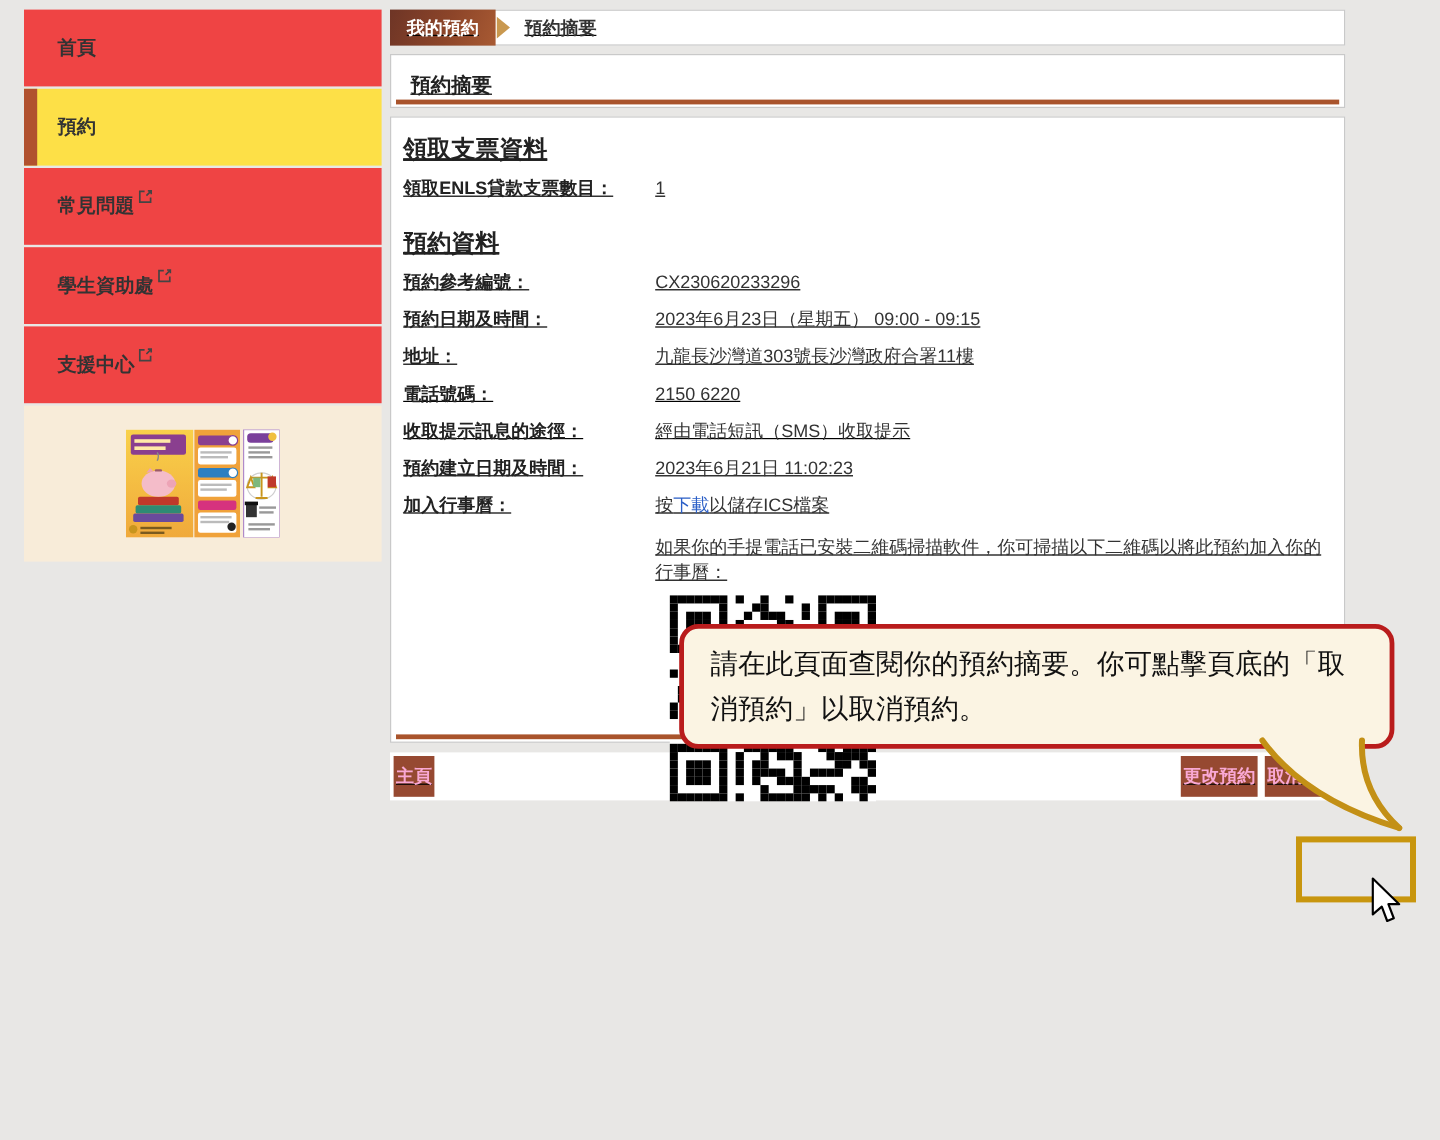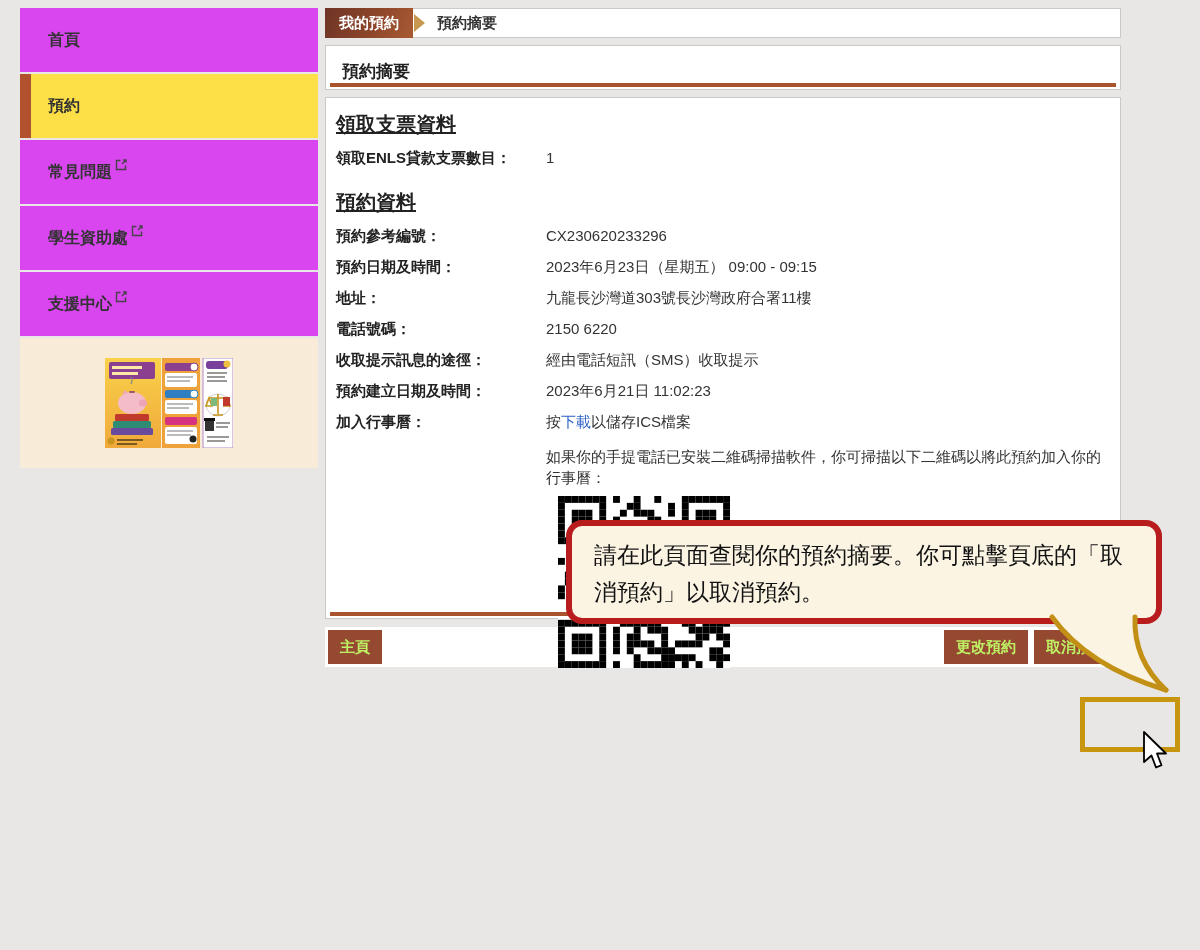--- a/index.html
+++ b/index.html
@@ -1,30 +1,30 @@
 <!DOCTYPE html>
 <html><head>
 <meta charset="utf-8">
 <style>
   html,body{margin:0;padding:0;}
   body{font-family:"Liberation Sans","DejaVu Sans",sans-serif;background:#e8e7e5;}
   #stage{position:relative;width:1200px;height:950px;background:#e8e7e5;overflow:hidden;}
 
   
   .sidebar{position:absolute;left:20px;top:8px;width:298px;}
-  .side-item{height:64px;margin-bottom:2px;background:#d946ef;display:flex;align-items:center;
+  .side-item{height:64px;margin-bottom:2px;background:#ef4444;display:flex;align-items:center;
              padding-left:28px;font-size:16px;font-weight:bold;color:#333;cursor:pointer;position:relative;box-sizing:border-box;}
   .side-item.active{background:#fde047;}
   .side-item.active::before{content:"";position:absolute;left:0;top:0;bottom:0;width:11px;background:#b1512e;}
   .side-item.active .side-label{margin-left:0;}
   .ext-icon{margin-left:3px;margin-top:-12px;}
   .promo{height:130px;background:#f8ecd9;display:flex;align-items:center;justify-content:center;}
 
   
-  .main{position:absolute;left:325px;top:8px;width:796px;}
+  .main{position:absolute;left:325px;top:8px;width:796px;text-decoration:underline;}
   .crumbbar{height:30px;background:#fff;border:1px solid #c9c9c9;display:flex;align-items:center;box-sizing:border-box;}
   .crumb-tab{height:30px;margin:-1px 0 -1px -1px;display:flex;align-items:center;padding:0 14px;
              background:linear-gradient(110deg,#6e3526 0%,#8d4529 55%,#a85a33 100%);
              color:#fff;font-size:15px;font-weight:bold;cursor:pointer;}
   .crumb-arrow{width:0;height:0;border-left:11px solid #c9984f;border-top:9px solid transparent;border-bottom:9px solid transparent;margin-left:1px;}
   .crumb-page{margin-left:12px;font-size:15px;font-weight:bold;color:#333;}
 
   .panel{background:#fff;border:1px solid #c9c9c9;box-sizing:border-box;position:relative;}
   .head-panel{margin-top:7px;}
   .head-title{font-size:17px;font-weight:bold;color:#222;padding:14px 16px 0 16px;}
@@ -36,28 +36,28 @@
   .sec-title{font-size:20px;font-weight:bold;color:#222;text-decoration:underline;margin:3px 0 9px 0;}
   .drow{display:grid;grid-template-columns:210px 1fr;font-size:15px;color:#222;margin-bottom:10px;line-height:21px;}
   .drow .lbl{font-weight:bold;}
   .drow .val{color:#333;}
   .spacer8{height:8px;}
   .dl-link{color:#2b5fc7;cursor:pointer;}
   .cal-line2{margin-top:14px;max-width:625px;}
   #qr-box{margin:8px 0 0 12px;width:172px;height:172px;}
 
   .btnbar{margin-top:8px;height:40px;background:#fff;display:flex;align-items:center;padding:0 3px;box-sizing:border-box;}
-  .btn{height:34px;background:#964931;color:#bef264;font-size:15px;font-weight:bold;border:none;
-       display:flex;align-items:center;justify-content:center;padding:0 12px;cursor:pointer;font-family:inherit;text-align:right;}
+  .btn{height:34px;background:#964931;color:#f9a8d4;font-size:15px;font-weight:bold;border:none;
+       display:flex;align-items:center;justify-content:center;padding:0 2px;cursor:pointer;font-family:inherit;text-align:right;}
   .btn+.btn{margin-left:6px;}
   .grow{flex:1;}
 
   
   .bubble{position:absolute;left:566px;top:520px;width:596px;height:104px;box-sizing:border-box;
-          background:#fbf4e3;border:6px solid #b91c1c;border-radius:16px;padding:11px 22px;
+          background:#fbf4e3;border:4px solid #b91c1c;border-radius:16px;padding:11px 22px;
           font-size:23px;line-height:37px;color:#111;z-index:20;}
   .tail{position:absolute;left:1040px;top:614px;z-index:21;}
   .hl-box{position:absolute;left:1080px;top:697px;width:100px;height:55px;box-sizing:border-box;
           border:5px solid #c8960e;z-index:25;pointer-events:none;}
   .cursor{position:absolute;left:1142px;top:731px;z-index:40;pointer-events:none;}
 </style>
 </head>
 <body>
 
 <div id="stage">

